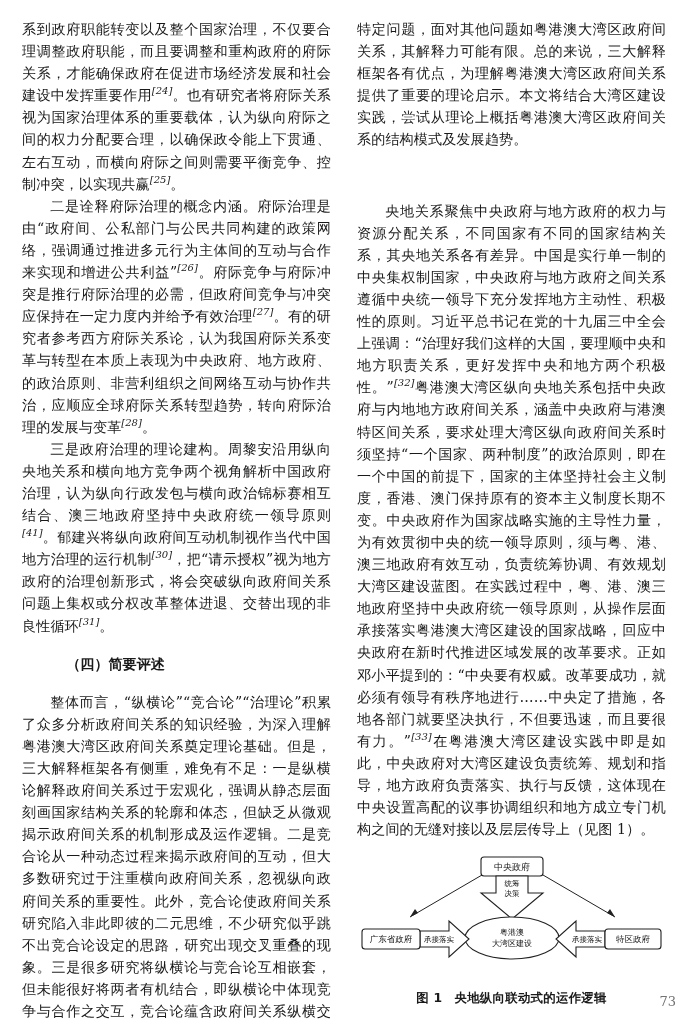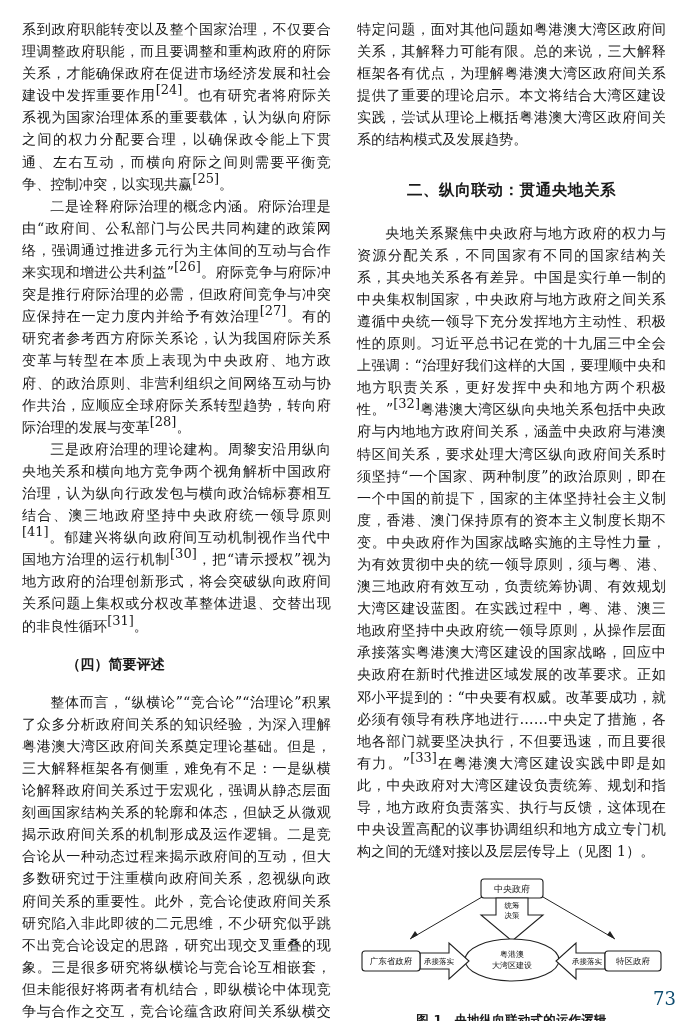--- a/index.html
+++ b/index.html
@@ -38,24 +38,25 @@
     font-size: 14.1px;
     line-height: 22.1px;
     text-align: justify;
     text-justify: inter-ideograph;
     text-indent: 2em;
     letter-spacing: 0.1px;
     font-family: "DejaVu Serif", "Liberation Serif", serif;
   }
   p.para.noindent { text-indent: 0; }
   sup.ref {
-    font-size: 13px;
+    font-size: 10px;
     vertical-align: super;
     line-height: 0;
     letter-spacing: 0;
+    font-style: italic;
   }
   h3.subhead {
     margin: 16px;
     font-size: 14.1px;
     line-height: 22.1px;
     font-weight: bold;
     text-indent: 2em;
     font-family: "DejaVu Sans", "Liberation Sans", sans-serif;
   }
   h2.section {
@@ -91,23 +92,23 @@
     line-height: 18px;
     letter-spacing: 0.3px;
     padding-top: 14px;
   }
   .fig-caption .gap { display: inline-block; width: 12px; }
 
   .page-number {
     position: absolute;
     right: 24px;
     bottom: 12px;
-    font-size: 18px;
+    font-size: 13px;
     font-family: "DejaVu Serif", "Liberation Serif", serif;
-    color: #0c4a6e;
+    color: #737373;
   }
   .svg-label {
     font-family: "DejaVu Sans", "Liberation Sans", sans-serif;
     fill: #111111;
   }
 </style>
 </head>
 <body>
 
 <div class="page">
@@ -126,21 +127,20 @@
       <p class="para">整体而言，“纵横论”“竞合论”“治理论”积累了众多分析政府间关系的知识经验，为深入理解粤港澳大湾区政府间关系奠定理论基础。但是，三大解释框架各有侧重，难免有不足：一是纵横论解释政府间关系过于宏观化，强调从静态层面刻画国家结构关系的轮廓和体态，但缺乏从微观揭示政府间关系的机制形成及运作逻辑。二是竞合论从一种动态过程来揭示政府间的互动，但大多数研究过于注重横向政府间关系，忽视纵向政府间关系的重要性。此外，竞合论使政府间关系研究陷入非此即彼的二元思维，不少研究似乎跳不出竞合论设定的思路，研究出现交叉重叠的现象。三是很多研究将纵横论与竞合论互相嵌套，但未能很好将两者有机结合，即纵横论中体现竞争与合作之交互，竞合论蕴含政府间关系纵横交错。四是治理论企图在纵横论与竞合论交汇之上进行突破，但治理论中不少研究仍呈现出以西方基准为参照的普遍倾向，能否客观反映中国政治现实还有待检验。一些研究虽然超越西方理论的基准设定并提供了原创性解释，但只是反映</p>
 
     </div>
 
     <div class="col">
 
       <p class="para noindent">特定问题，面对其他问题如粤港澳大湾区政府间关系，其解释力可能有限。总的来说，三大解释框架各有优点，为理解粤港澳大湾区政府间关系提供了重要的理论启示。本文将结合大湾区建设实践，尝试从理论上概括粤港澳大湾区政府间关系的结构模式及发展趋势。</p>
 
       <div class="vspace-lg"></div>
 
-      <h2 class="section">二、纵向联动：贯通央地关系</h2>
 
       <div class="vspace-md"></div>
 
       <p class="para"><span>央地关系聚焦中央政府与地方政府的权力与资源分配关系，不同国家有不同的国家结构关系，其央地关系各有差异。中国是实行单一制的中央集权制国家，中央政府与地方政府之间关系遵循中央统一领导下充分发挥地方主动性、积极性的原则。习近平总书记在党的十九届三中全会上强调：“治理好我们这样的大国，要理顺中央和地方职责关系，更好发挥中央和地方两个积极性。”</span><sup class="ref">[32]</sup><span>粤港澳大湾区纵向央地关系包括中央政府与内地地方政府间关系，涵盖中央政府与港澳特区间关系，要求处理大湾区纵向政府间关系时须坚持“一个国家、两种制度”的政治原则，即在一个中国的前提下，国家的主体坚持社会主义制度，香港、澳门保持原有的资本主义制度长期不变。中央政府作为国家战略实施的主导性力量，为有效贯彻中央的统一领导原则，须与粤、港、澳三地政府有效互动，负责统筹协调、有效规划大湾区建设蓝图。在实践过程中，粤、港、澳三地政府坚持中央政府统一领导原则，从操作层面承接落实粤港澳大湾区建设的国家战略，回应中央政府在新时代推进区域发展的改革要求。正如邓小平提到的：“中央要有权威。改革要成功，就必须有领导有秩序地进行……中央定了措施，各地各部门就要坚决执行，不但要迅速，而且要很有力。”</span><sup class="ref">[33]</sup><span>在粤港澳大湾区建设实践中即是如此，中央政府对大湾区建设负责统筹、规划和指导，地方政府负责落实、执行与反馈，这体现在中央设置高配的议事协调组织和地方成立专门机构之间的无缝对接以及层层传导上（见图 1）。</span></p>
 
       <div class="vspace-sm"></div>
 
       <figure class="figure">
         <div class="figure-canvas">
           <svg width="309" height="122" viewBox="0 0 309 122" xmlns="http://www.w3.org/2000/svg">

